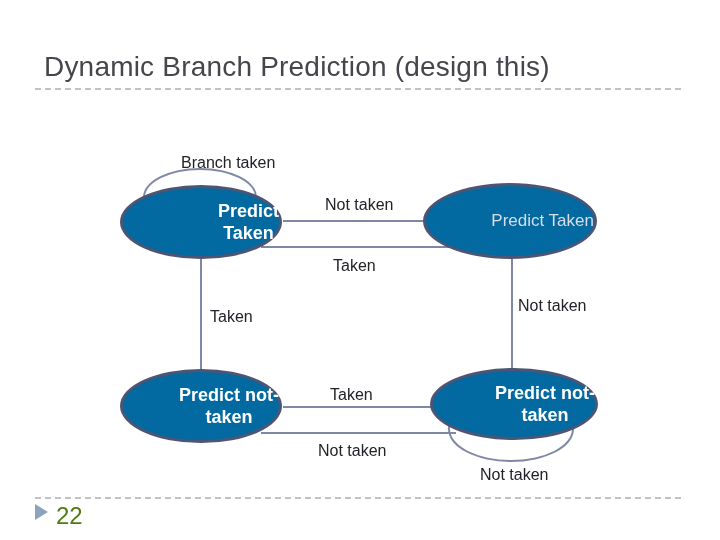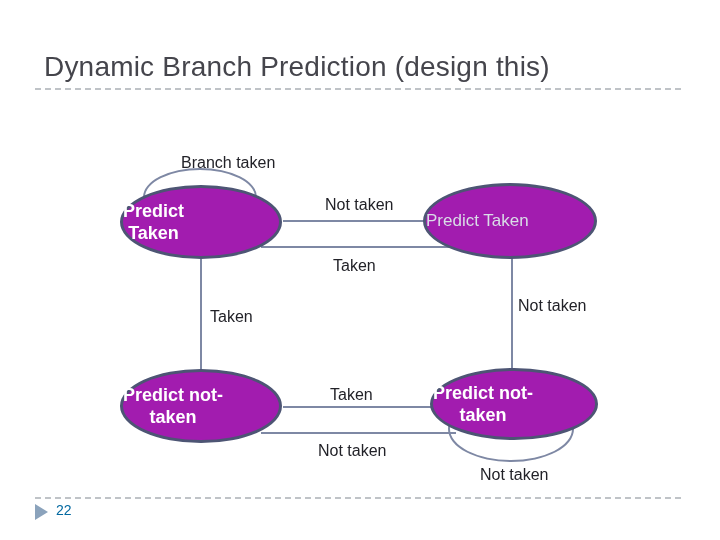--- a/index.html
+++ b/index.html
@@ -36,26 +36,26 @@
       #BFC3C7 0, #BFC3C7 6px, transparent 6px, transparent 10px);
   }
   .rule-top { top: 88px; }
   .rule-bottom { top: 497px; }
 
   .diagram { position: absolute; left: 0; top: 0; width: 720px; height: 540px; }
 
   .state {
     position: absolute;
     border: 3px solid #4D5574;
-    background: #a21caf;
+    background: #0369a1;
     border-radius: 50%;
     box-sizing: border-box;
     display: flex;
     align-items: center;
-    justify-content: flex-start;
+    justify-content: flex-end;
     text-align: center;
     z-index: 2;
   }
   .state .state-label {
     color: #FFFFFF;
     font-weight: 700;
     font-size: 18px;
     line-height: 22px;
     white-space: pre-line;
   }
@@ -109,22 +109,22 @@
     width: 0;
     height: 0;
     border-left: 13px solid #8BA3BC;
     border-top: 8px solid transparent;
     border-bottom: 8px solid transparent;
   }
   .page-number {
     position: absolute;
     left: 56px;
     top: 502px;
-    font-size: 14px;
-    color: #0369a1;
+    font-size: 24px;
+    color: #4d7c0f;
   }
 </style>
 </head>
 <body>
 
 <div class="slide">
 
   <div class="slide-title">Dynamic Branch Prediction (design this)</div>
 
   <div class="dashed-rule rule-top"></div>

